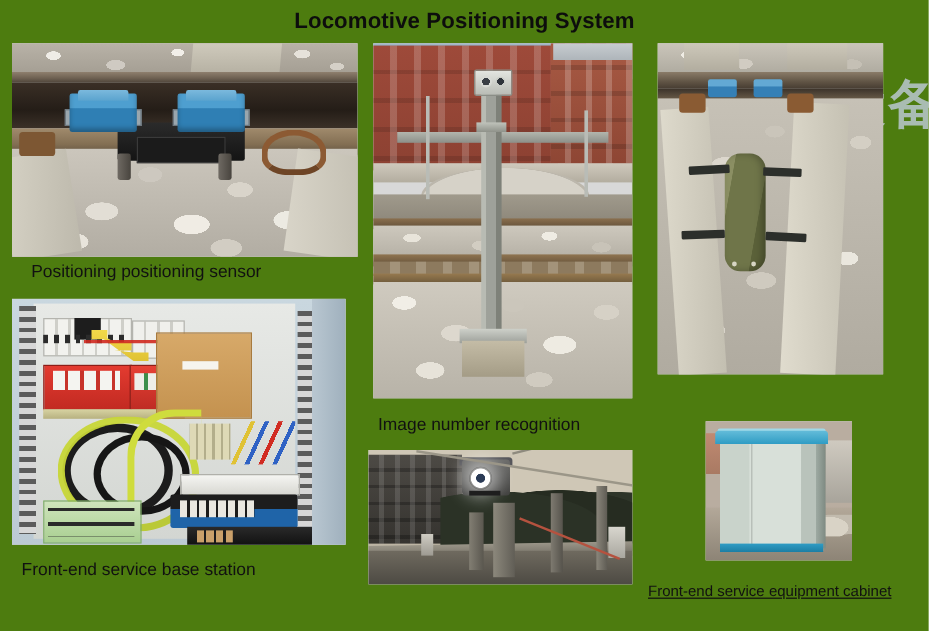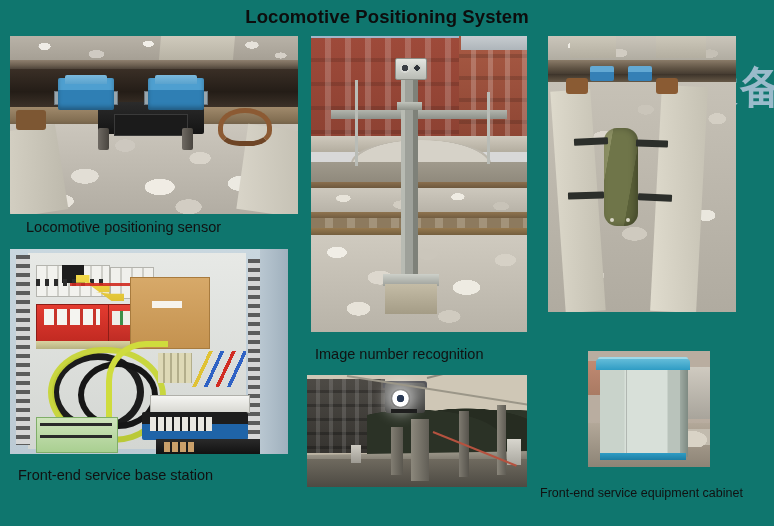--- a/index.html
+++ b/index.html
@@ -12,21 +12,21 @@
     height: 526px;
     position: relative;
     overflow: hidden;
     font-family: "Liberation Sans", sans-serif;
     color: #111111;
   }
   .slide {
     position: absolute;
     left: 0; top: 0;
     width: 774px; height: 526px;
-    background: #0f766e;
+    background: #4d7c0f;
   }
   
   .title {
     position: absolute;
     left: 0; top: 6px;
     width: 774px;
     text-align: center;
     font-size: 18.5px;
     font-weight: bold;
     letter-spacing: 0.1px;
@@ -61,21 +61,21 @@
     background: #d8d8d8;
   }
   .photo .layer { position: absolute; }
   
   .caption {
     position: absolute;
     font-size: 14.5px;
     color: #111111;
     white-space: nowrap;
   }
-  .caption.small { font-size: 12.5px; }
+  .caption.small { font-size: 12.5px; text-decoration: underline; }
 
   
   #photo-sensor { left: 10px; top: 36px; width: 288px; height: 178px; }
   #photo-sensor .ballast-top {
     left: 0; top: 0; width: 100%; height: 26px;
     background:
       radial-gradient(ellipse 10px 6px at 12% 40%, #efece6 0 60%, transparent 61%),
       radial-gradient(ellipse 13px 7px at 30% 70%, #cfcac2 0 60%, transparent 61%),
       radial-gradient(ellipse 9px 5px at 48% 30%, #f2efe9 0 60%, transparent 61%),
       radial-gradient(ellipse 14px 7px at 66% 65%, #b9b4ac 0 60%, transparent 61%),
@@ -678,21 +678,21 @@
     <div class="layer clamp clamp-b"></div>
     <div class="layer clamp clamp-c"></div>
     <div class="layer clamp clamp-d"></div>
     <div class="layer box-l"></div>
     <div class="layer box-top-l"></div>
     <div class="layer box-r"></div>
     <div class="layer box-top-r"></div>
     <div class="layer clip-r"></div>
     <div class="layer clip-l"></div>
   </div>
-  <div class="caption" style="left:26px; top:219px;">Locomotive positioning sensor</div>
+  <div class="caption" style="left:26px; top:219px;">Positioning positioning sensor</div>
 
   <div class="photo" id="photo-station">
     <div class="layer bg"></div>
     <div class="layer backplate"></div>
     <div class="layer rail-left"></div>
     <div class="layer rail-right"></div>
     <div class="layer breakers"></div>
     <div class="layer breaker-black"></div>
     <div class="layer breaker-dots"></div>
     <div class="layer breakers2"></div>

